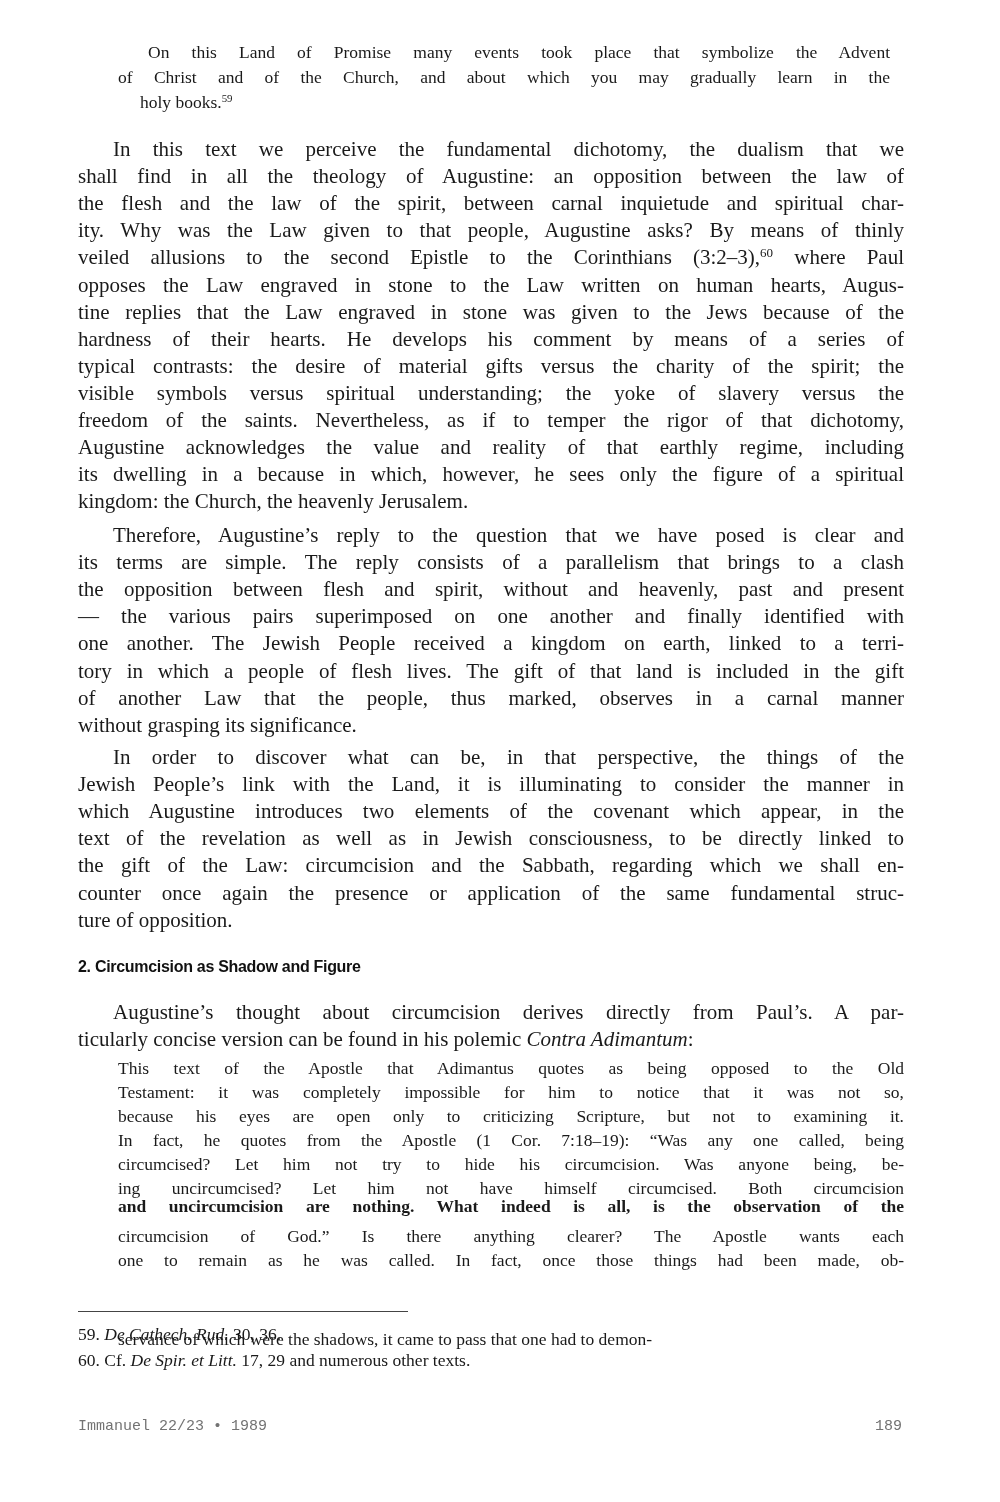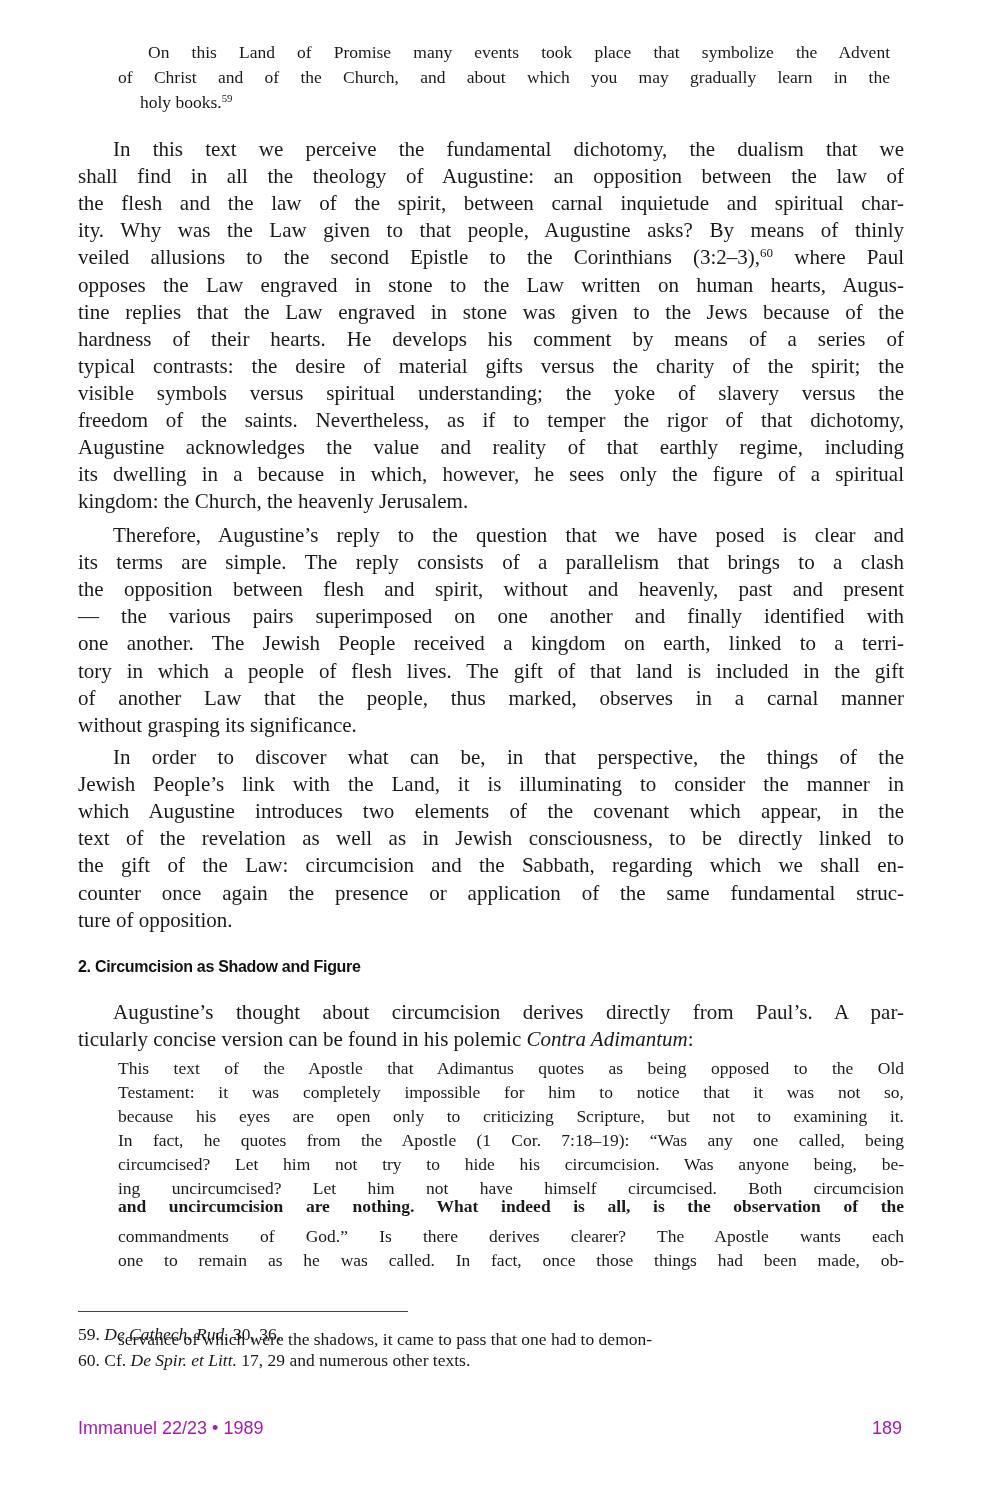--- a/index.html
+++ b/index.html
@@ -6,21 +6,21 @@
   body { width: 1000px; height: 1502px; position: relative; overflow: hidden; color: #1a1a1a; }
   .page { position: absolute; left: 0; top: 0; width: 1000px; height: 1502px; }
   .ln { position: absolute; white-space: nowrap; font-family: "Liberation Serif", serif; }
   .quote { font-size: 17.5px; }
   .body { font-size: 21px; }
   .just { text-align: justify; text-align-last: justify; }
   sup { font-size: 0.62em; vertical-align: 0; position: relative; top: -0.6em; }
   .heading { position: absolute; left: 78px; top: 958px; font-family: "Liberation Sans", sans-serif; font-weight: bold; font-size: 16px; color: #111; letter-spacing: -0.3px; }
   .rule { position: absolute; left: 78px; top: 1311px; width: 330px; height: 1px; background: #444; }
   .fn { position: absolute; font-family: "Liberation Serif", serif; font-size: 17.5px; white-space: nowrap; }
-  .footer { position: absolute; top: 1418px; font-family: Liberation Sans, sans-serif; font-size: 18px; color: #a21caf; }
+  .footer { position: absolute; top: 1418px; font-family: Liberation Mono, monospace; font-size: 15px; color: #737373; }
 </style>
 </head>
 <body>
 
 <div class="page">
 
   <div>
     <div class="ln quote just" style="left:118px; top:42px; width:772px; text-indent:30px;">On this Land of Promise many events took place that symbolize the Advent</div>
     <div class="ln quote just" style="left:118px; top:67px; width:772px;">of Christ and of the Church, and about which you may gradually learn in the</div>
     <div class="ln quote" style="left:118px; top:92px;margin-left:22px;"><span>holy books.</span><sup>59</sup></div>
@@ -72,21 +72,21 @@
   </div>
 
   <div id="bq">
       <div class="ln quote just" style="left: 118px; top: 1058px; width: 786px;">This text of the Apostle that Adimantus quotes as being opposed to the Old</div>
       <div class="ln quote just" style="left: 118px; top: 1082px; width: 786px;">Testament: it was completely impossible for him to notice that it was not so,</div>
       <div class="ln quote just" style="left: 118px; top: 1106px; width: 786px;">because his eyes are open only to criticizing Scripture, but not to examining it.</div>
       <div class="ln quote just" style="left: 118px; top: 1130px; width: 786px;">In fact, he quotes from the Apostle (1 Cor. 7:18–19): “Was any one called, being</div>
       <div class="ln quote just" style="left: 118px; top: 1154px; width: 786px;">circumcised? Let him not try to hide his circumcision. Was anyone being, be-</div>
       <div class="ln quote just" style="left: 118px; top: 1178px; width: 786px;">ing uncircumcised? Let him not have himself circumcised. Both circumcision</div>
       <div class="ln quote just" style="left: 118px; top: 1196px; width: 786px; font-weight: bold;">and uncircumcision are nothing. What indeed is all, is the observation of the</div>
-      <div class="ln quote just" style="left: 118px; top: 1226px; width: 786px;">commandments of God.” Is there derives clearer? The Apostle wants each</div>
+      <div class="ln quote just" style="left: 118px; top: 1226px; width: 786px;">circumcision of God.” Is there anything clearer? The Apostle wants each</div>
       <div class="ln quote just" style="left: 118px; top: 1250px; width: 786px;">one to remain as he was called. In fact, once those things had been made, ob-</div>
       <div class="ln quote" style="left: 118px; top: 1329px;">servance of which were the shadows, it came to pass that one had to demon-</div>
     </div>
 
   <div class="rule"></div>
 
   <div>
     <div class="fn" style="left:78px; top:1324px;"><span>59.</span> <span></span><i>De Cathech. Rud.</i><span> 30, 36.</span></div>
     <div class="fn" style="left:78px; top:1350px;"><span>60.</span> <span>Cf. </span><i>De Spir. et Litt.</i><span> 17, 29 and numerous other texts.</span></div>
   </div>

